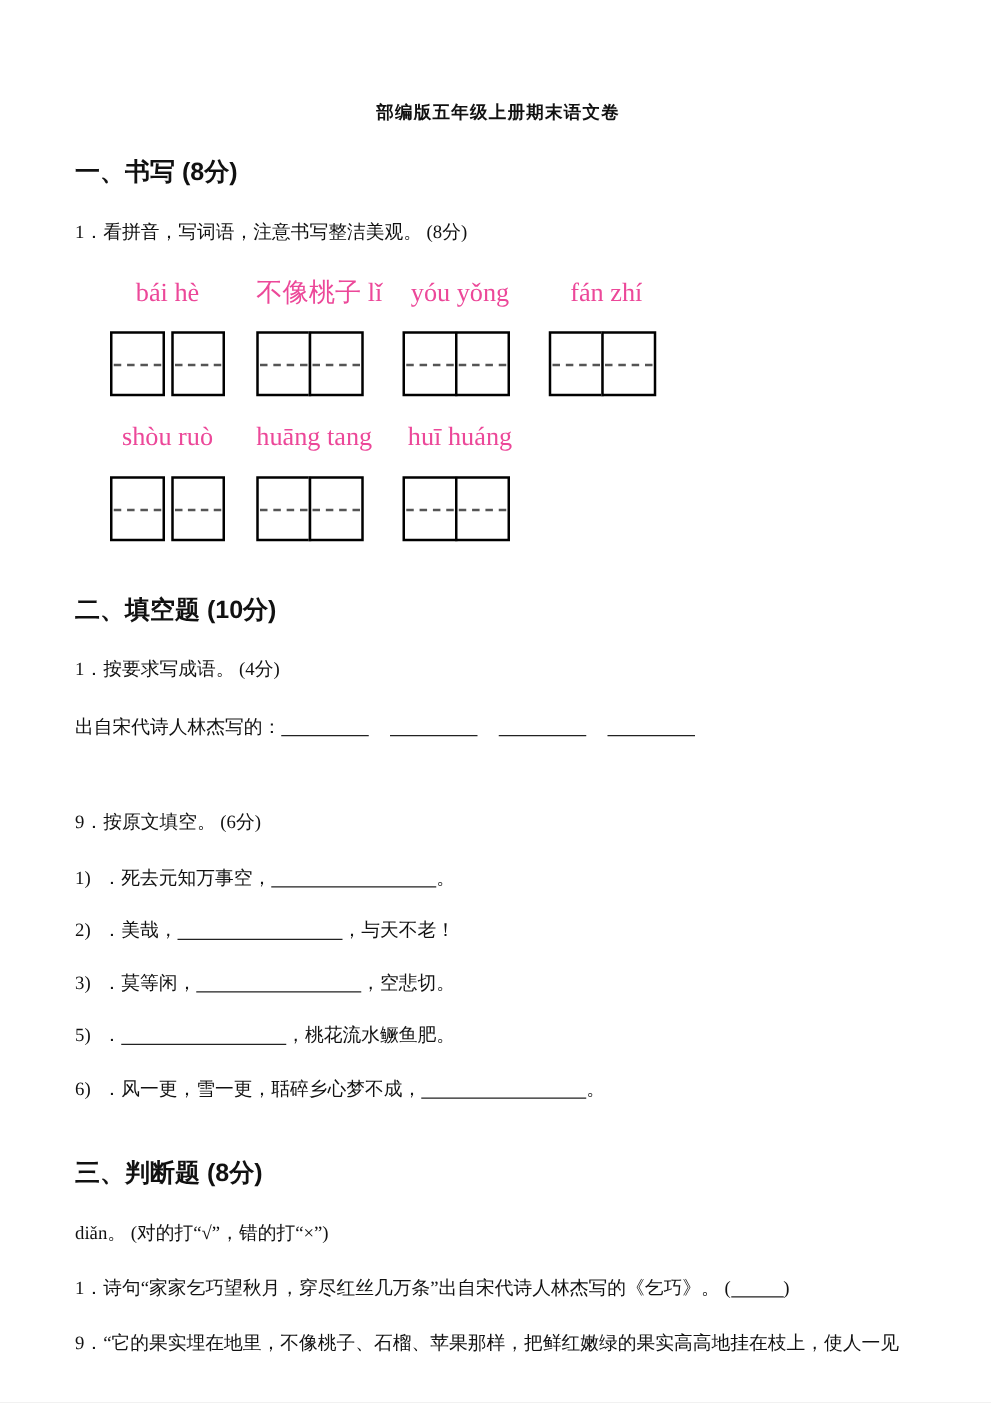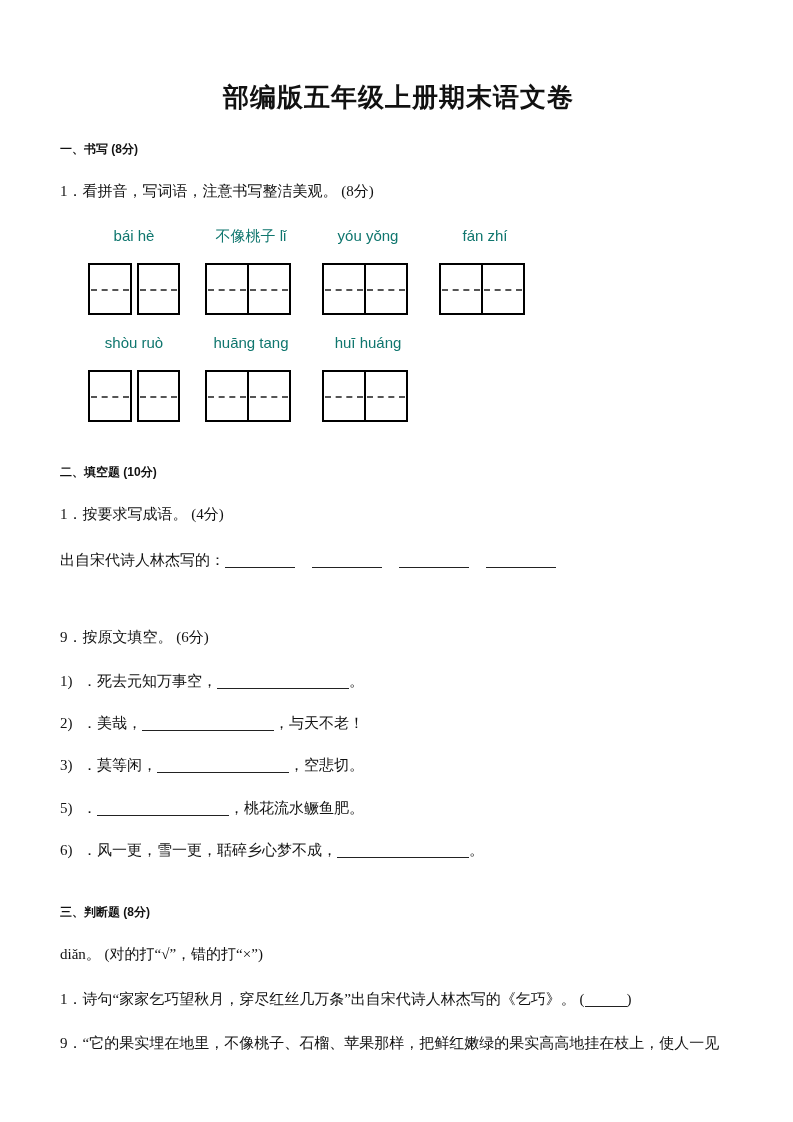--- a/index.html
+++ b/index.html
@@ -13,45 +13,45 @@
     padding: 80px 56px 0 60px;
     font-family: "Liberation Serif", serif;
     font-size: 15px;
     line-height: 1.35;
     overflow: hidden;
   }
   .title {
     margin: 0;
     text-align: center;
     font-family: "Liberation Sans", sans-serif;
-    font-size: 26px;
+    font-size: 14px;
     font-weight: bold;
     letter-spacing: 1px;
   }
   .section-header {
     font-family: "Liberation Sans", sans-serif;
     font-weight: bold;
-    font-size: 12px;
+    font-size: 20px;
   }
   .sec1-header { margin-top: 26px; }
   .sec2-header { margin-top: 42px; }
   .sec3-header { margin-top: 44px; }
   .body-text { margin-top: 24px; }
   .idiom-line { margin-top: 26px; }
   .q2-header { margin-top: 56px; }
 
   
   .pinyin-area { margin-top: 24px; margin-left: 28px; }
   .pinyin-row { display: flex; }
   .pinyin-row.second { margin-top: 18px; }
   .word-group { width: 92px; margin-right: 25px; text-align: center; }
   .pinyin {
-    font-family: Liberation Sans, sans-serif;
-    font-size: 15px;
-    color: #0f766e;
+    font-family: Liberation Serif, serif;
+    font-size: 21px;
+    color: #ec4899;
     white-space: nowrap;
   }
   .box-pair { display: flex; justify-content: flex-start; margin-top: 17px; }
   .wbox {
     width: 44px; height: 52px;
     border: 2px solid #000;
     position: relative;
     background: #fff;
     box-sizing: border-box;
   }

